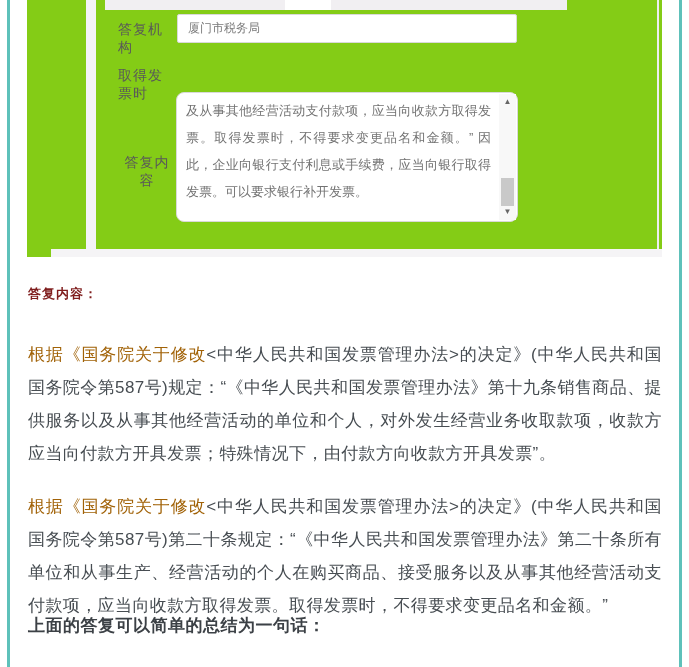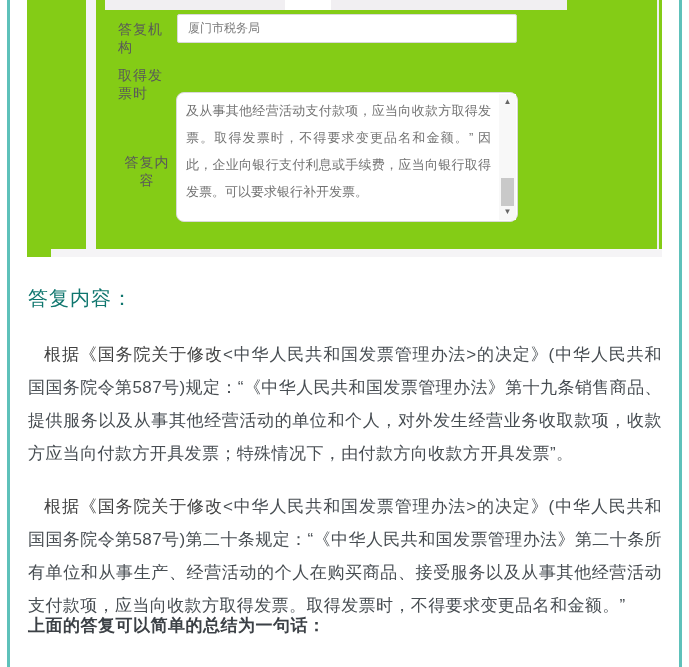--- a/index.html
+++ b/index.html
@@ -45,29 +45,29 @@
     position:absolute;left:0;width:17px;height:16px;
     font-size:8px;line-height:16px;text-align:center;color:#666666;cursor:default;
   }
   .ta-arrow-up{top:0;}
   .ta-arrow-down{bottom:0;}
   .ta-thumb{position:absolute;left:2px;width:13px;top:84px;height:28px;background:#c9c9c9;}
 
   
   .section-heading{
     position:absolute;left:28px;top:285px;
-    font-size:20px;font-weight:normal;color:#0f766e;letter-spacing:1px;
+    font-size:13px;font-weight:bold;color:#7f1d1d;letter-spacing:1px;
   }
   .para{
     position:absolute;left:28px;width:634px;
     font-size:17px;line-height:33px;color:#474d52;text-align:justify;letter-spacing:0.4px;
   }
   .para-1{top:338px;}
   .para-2{top:490px;}
-  .para .link{color:#404040;cursor:pointer;margin-left:16px;}
+  .para .link{color:#a16207;cursor:pointer;}
   .summary-lead{
     position:absolute;left:28px;top:614px;
     font-size:17px;font-weight:bold;color:#3c4146;letter-spacing:0.5px;font-family:Liberation Serif, serif;
   }
 </style>
 </head>
 <body>
 
 <div class="accent-line accent-left"></div>
 <div class="accent-line accent-right"></div>

